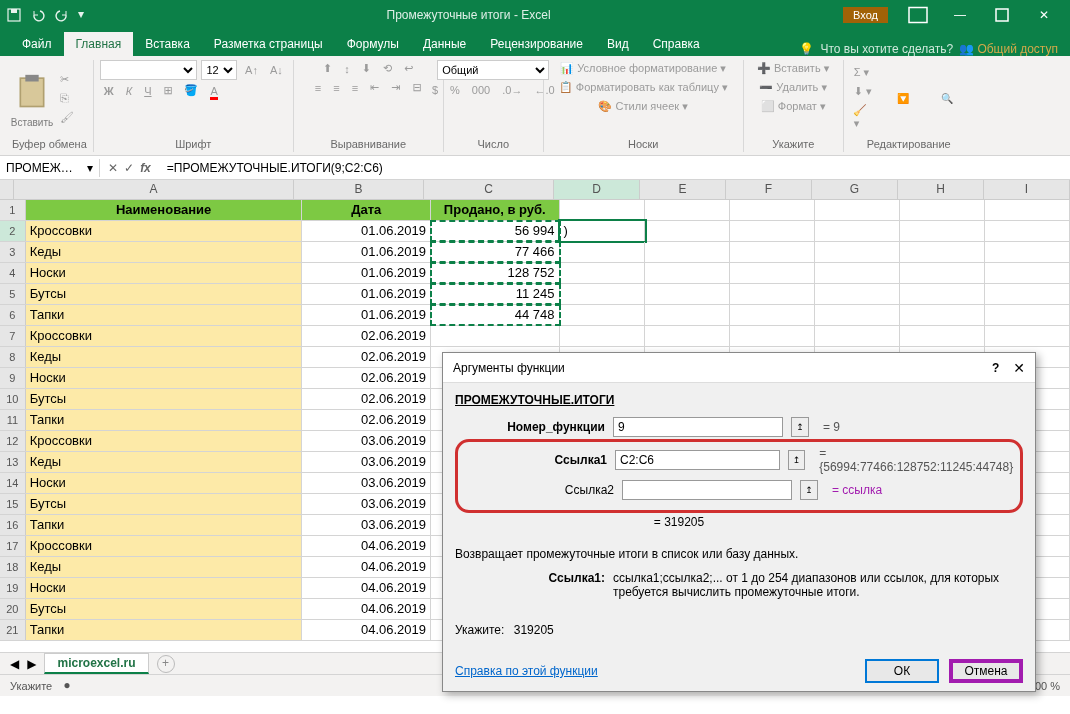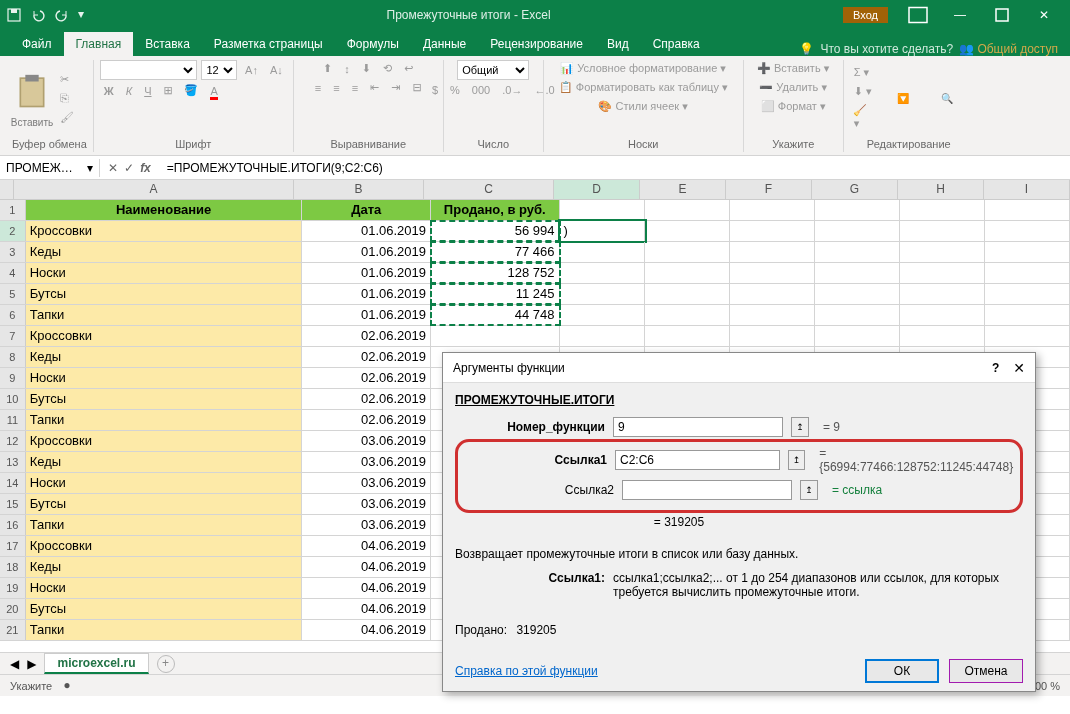--- a/index.html
+++ b/index.html
@@ -80,21 +80,21 @@
 .arg-input { width: 170px; height: 20px; border: 1px solid #999; padding: 0 4px; font-size: 12px; background: #fff; }
 .arg-picker { width: 18px; height: 20px; border: 1px solid #999; background: #eee; display: flex; align-items: center; justify-content: center; font-size: 9px; }
 .arg-result { font-size: 12px; color: #555; margin-left: 6px; }
 .highlight-box { border: 3px solid #d03030; border-radius: 14px; padding: 4px 6px; margin: -4px 0; }
 .desc { margin-top: 18px; font-size: 12px; }
 .desc .hint { margin-top: 10px; display: flex; gap: 8px; }
 .desc .hint .lbl { font-weight: bold; width: 150px; text-align: right; }
 .dialog-foot { position: absolute; bottom: 8px; left: 12px; right: 12px; display: flex; align-items: center; }
 .dialog-foot .link { color: #0066cc; text-decoration: underline; cursor: pointer; }
 .dialog-foot .btns { margin-left: auto; display: flex; gap: 10px; }
-.dlg-btn { width: 74px; height: 24px; border: 1px solid #a21caf; background: #e8e8e8; font-size: 12px; }
+.dlg-btn { width: 74px; height: 24px; border: 4px solid #a21caf; background: #e8e8e8; font-size: 12px; }
 .dlg-btn.primary { border: 2px solid #0078d7; }
 .result-eq { text-align: center; padding-right: 120px; margin-top: 6px; }
 
 svg { width: 100%; height: 100%; }
 </style>
 </head>
 <body>
 
 <div class="titlebar">
   <div class="qat">
@@ -202,21 +202,21 @@
         <span class="btn">⇤</span>
         <span class="btn">⇥</span>
         <span class="btn">⊟</span>
       </div>
     </div>
     <div class="group-label">Выравнивание</div>
   </div>
 
   <div class="group" style="width:100px">
     <div class="group-body stack">
-      <select class="fake" style="width:72px"><option>Общий</option></select>
+      <select class="fake" style="width:112px"><option>Общий</option></select>
       <div class="row">
         <span class="btn">$</span>
         <span class="btn">%</span>
         <span class="btn">000</span>
         <span class="btn">.0→</span>
         <span class="btn">←.0</span>
       </div>
     </div>
     <div class="group-label">Число</div>
   </div>
@@ -578,36 +578,36 @@
       <div class="arg-row">
         <div class="arg-label"><b>Ссылка1</b></div>
         <input class="arg-input" value="C2:C6" style="">
         <div class="arg-picker">↥</div>
         <div class="arg-result">=   {56994:77466:128752:11245:44748}</div>
       </div>
       <div class="arg-row">
         <div class="arg-label">Ссылка2</div>
         <input class="arg-input" value="" style="">
         <div class="arg-picker">↥</div>
-        <div class="arg-result" style="color:#15803d">=   ссылка</div>
+        <div class="arg-result" style="color:#a21caf">=   ссылка</div>
       </div>
     </div>
 
     <div class="result-eq">=   319205</div>
 
     <div class="desc">
       <div>Возвращает промежуточные итоги в список или базу данных.</div>
       <div class="hint">
         <div class="lbl">Ссылка1:</div>
         <div style="flex:1">ссылка1;ссылка2;... от 1 до 254 диапазонов или ссылок, для которых требуется вычислить промежуточные итоги.</div>
       </div>
     </div>
 
     <div style="margin-top:24px">
-      <span>Продано:</span>
+      <span>Укажите:</span>
       <span style="margin-left:6px">319205</span>
     </div>
   </div>
   <div class="dialog-foot">
     <span class="link">Справка по этой функции</span>
     <div class="btns">
       <button class="dlg-btn primary">ОК</button>
       <button class="dlg-btn">Отмена</button>
     </div>
   </div>

